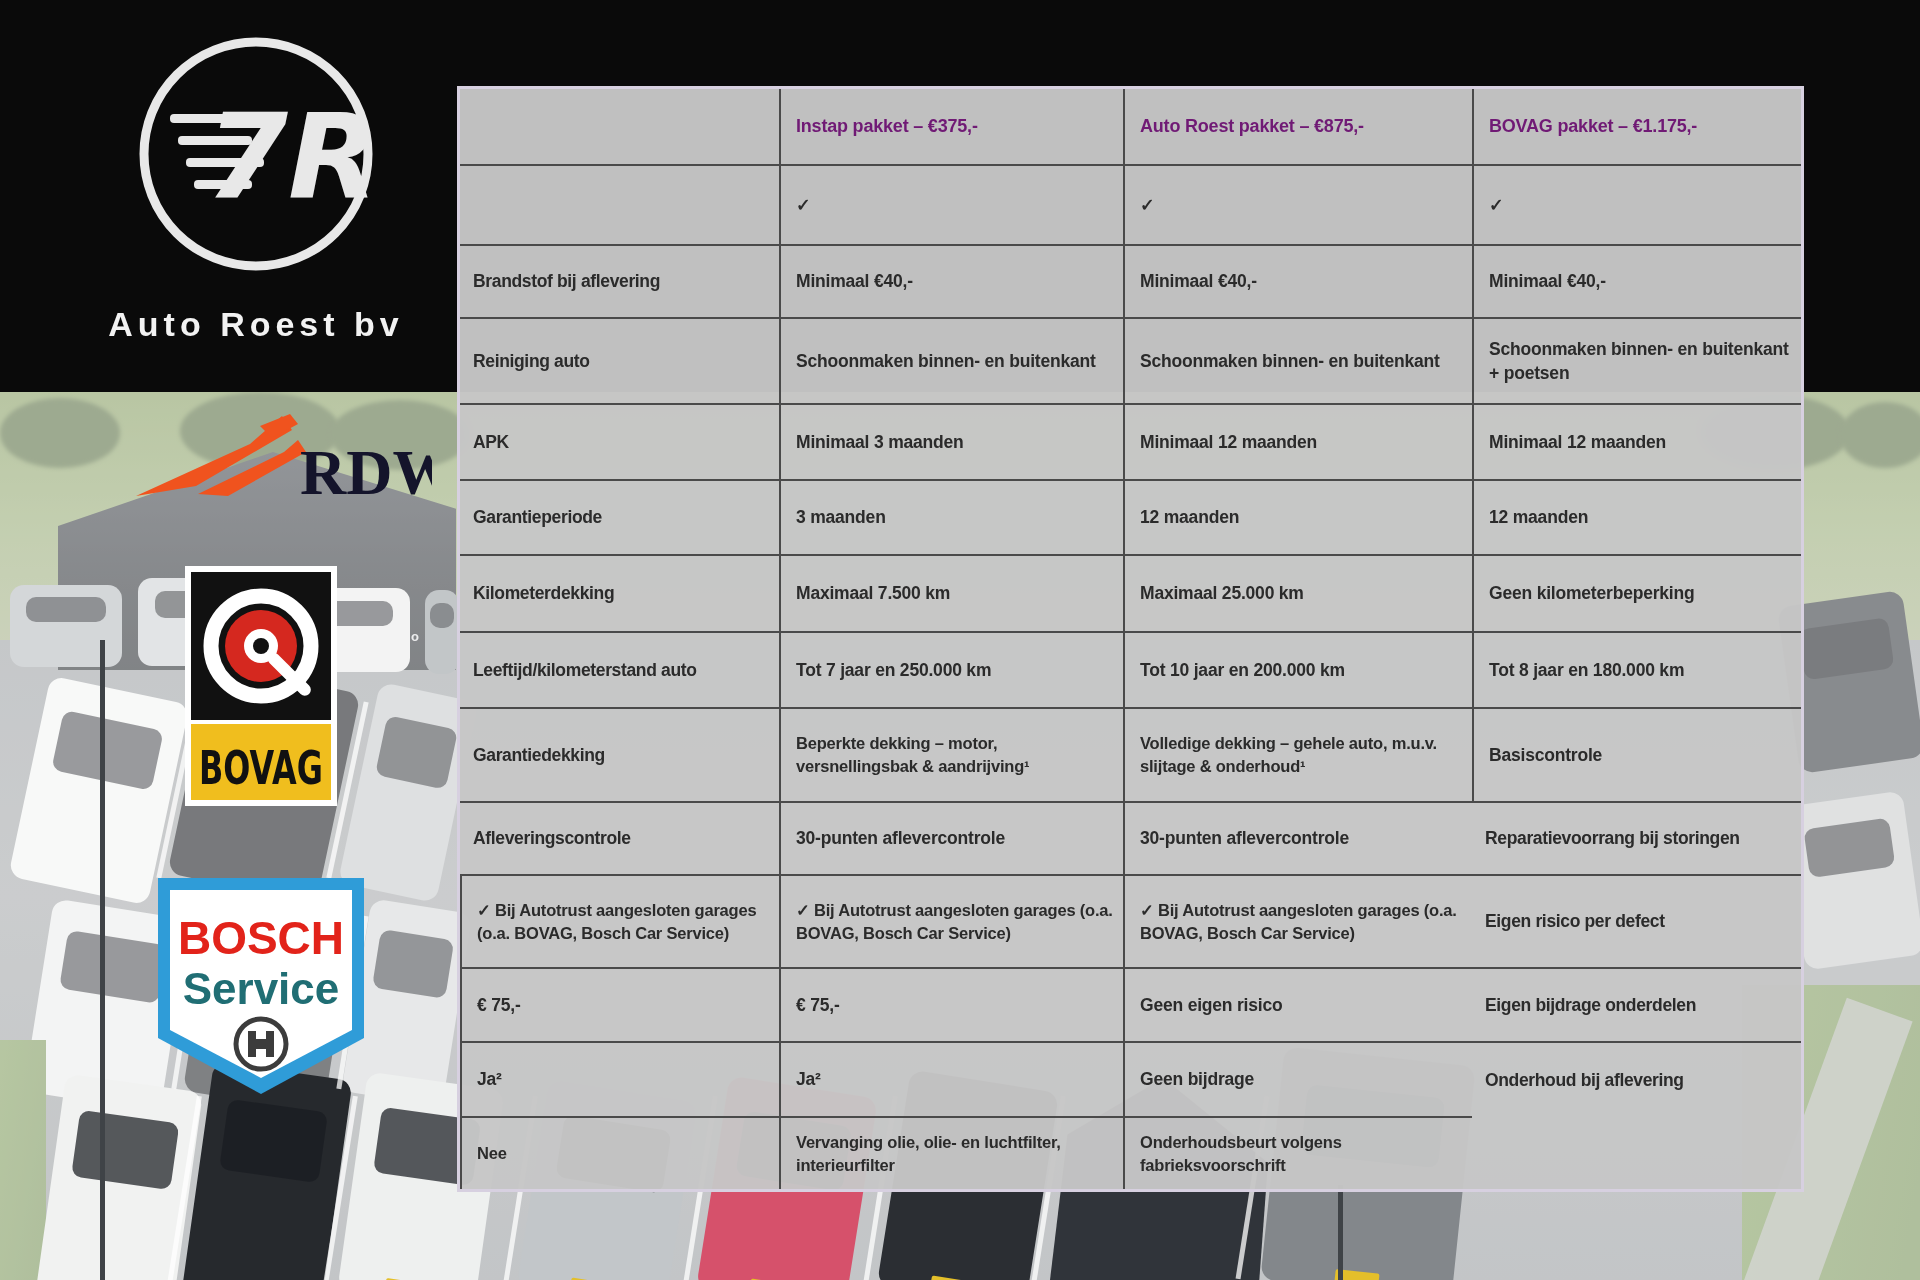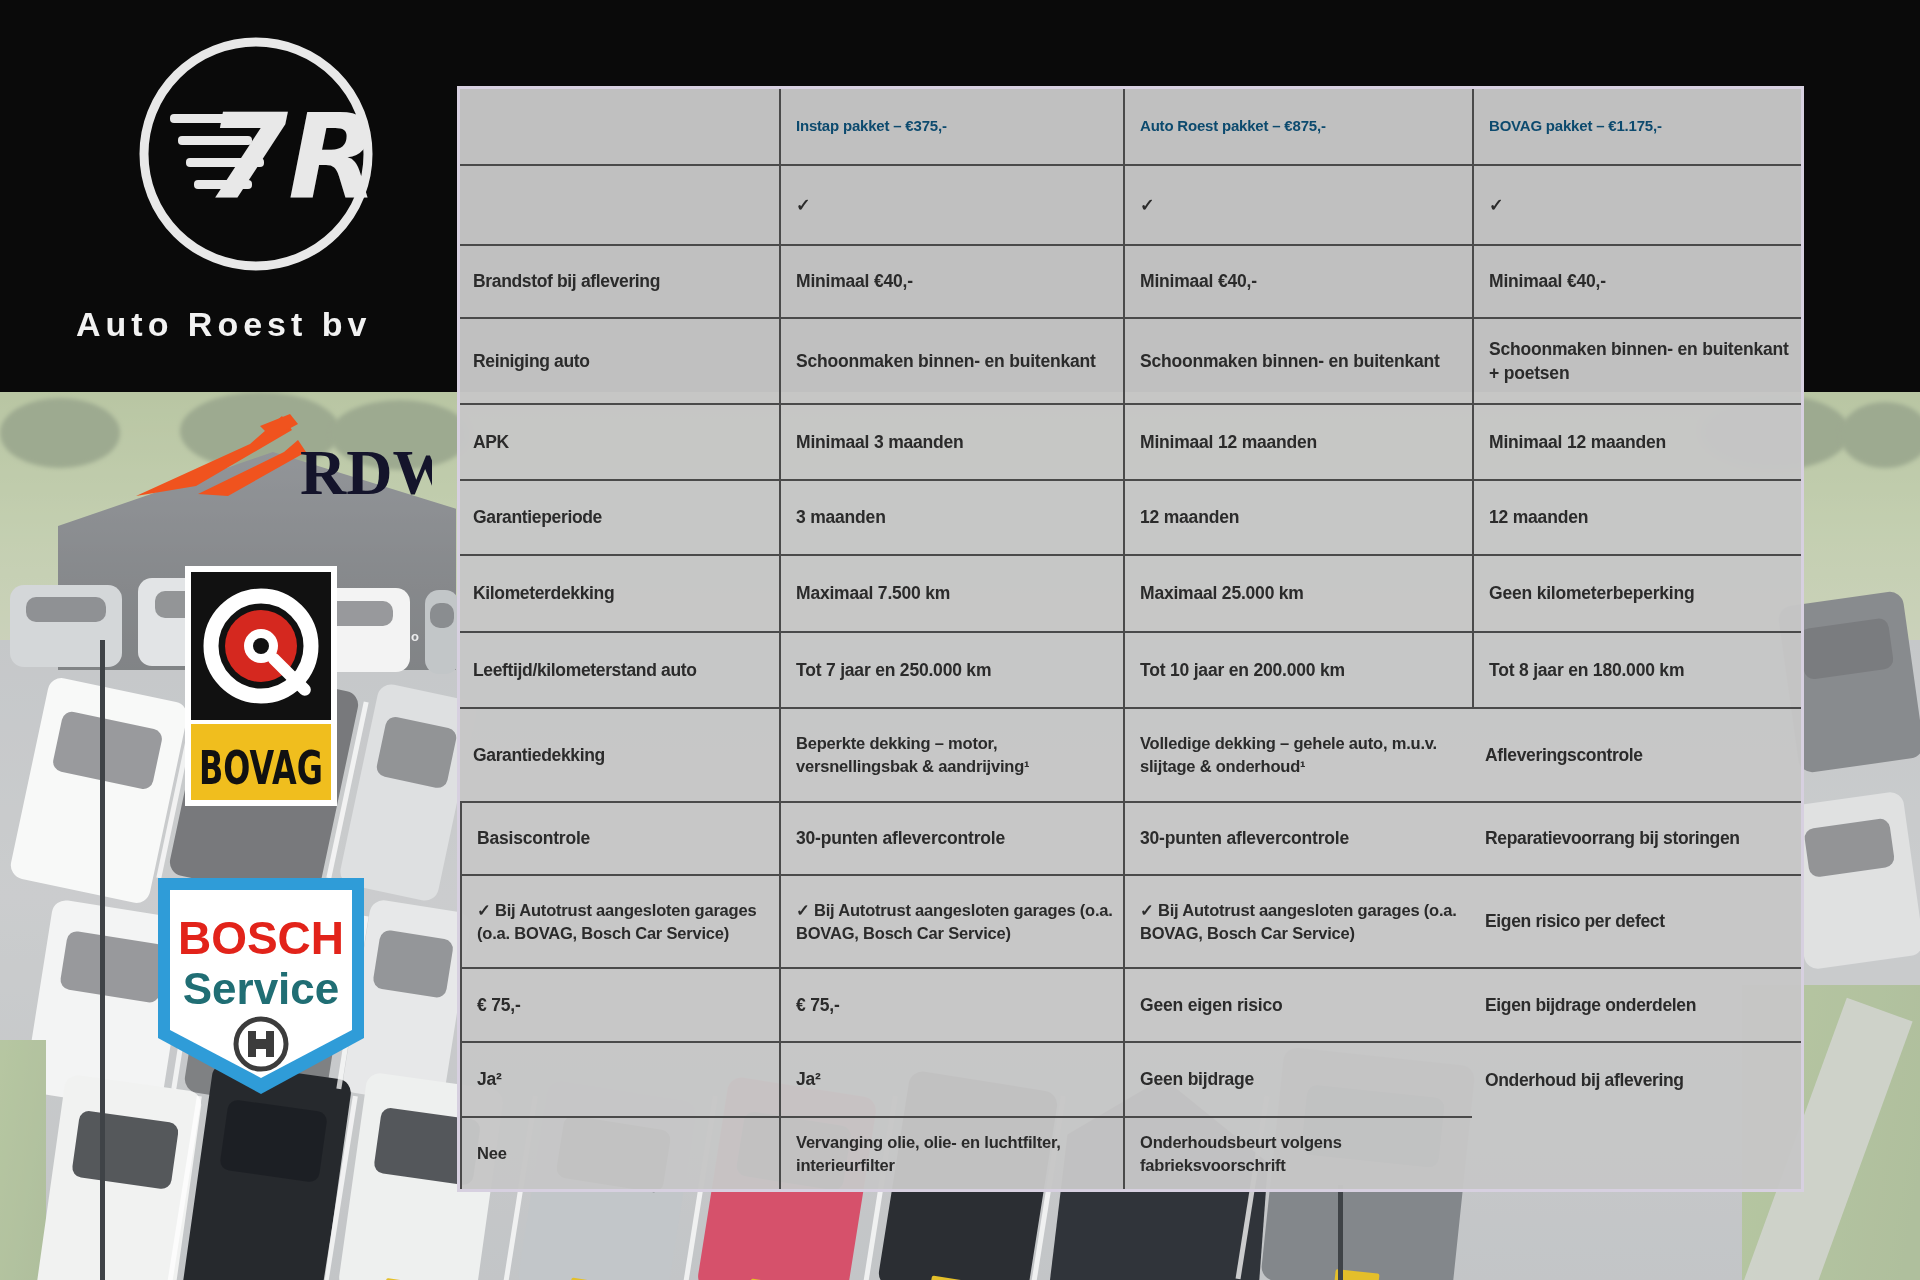--- a/index.html
+++ b/index.html
@@ -28,36 +28,36 @@
   .car .plate{position:absolute;left:50%;transform:translateX(-50%);bottom:6px;
               width:44px;height:12px;background:#e4bf2a;border-radius:2px;}
   .canopy{position:absolute;left:1050px;top:1078px;width:218px;height:202px;background:#30343a;
           clip-path:polygon(8% 28%,52% 0%,100% 42%,96% 100%,0% 100%);}
   .wash{position:absolute;left:0;top:392px;width:1920px;height:888px;
         background:rgba(255,255,255,.40);pointer-events:none;}
   .front{position:absolute;inset:0;z-index:1;}
 
   
   .band{position:absolute;left:0;top:0;width:1920px;height:392px;background:#0a0a0a;z-index:2;}
-  .company{position:absolute;left:76px;top:305px;width:360px;color:#f2f2f2;
+  .company{position:absolute;left:76px;top:305px;width:360px;text-align:center;color:#f2f2f2;
            font-size:34px;font-weight:bold;letter-spacing:5px;}
   .logos{position:absolute;inset:0;z-index:3;}
   .logo{position:absolute;}
 
   
   .table-wrap{position:absolute;left:457px;top:86px;z-index:4;
               background:rgba(198,198,198,.97);border:3px solid #d7d0e0;
               display:grid;
               grid-template-columns:319px 344px 349px 329px;
               grid-template-rows:77px 80px 73px 86px 76px 75px 77px 76px 94px 73px 93px 74px 75px 71px;}
   .cell{box-sizing:border-box;display:flex;align-items:center;color:#2b2b2b;font-weight:bold;
         border-bottom:2px solid #4a4a4a;padding:6px 10px 6px 15px;line-height:1.38;
         letter-spacing:-0.2px;font-size:17.5px;}
   .cell.c1,.cell.c2,.cell.c3{border-left:2px solid #4a4a4a;}
-  .cell.head{font-size:15px;white-space:nowrap;color:#0c4a6e;letter-spacing:-0.2px;}
+  .cell.head{font-size:18px;white-space:nowrap;color:#701a75;letter-spacing:-0.2px;}
   .cell.lbl{padding-left:13px;letter-spacing:-0.35px;}
   .cell.sm{font-size:16.5px;letter-spacing:-0.2px;}
   .cell.rlast{border-bottom:none;}
 </style>
 </head>
 <body>
 
 <div class="stage">
 
   <div class="photo">
@@ -241,22 +241,22 @@
       <div class="cell val c1">Maximaal 7.500 km</div>
       <div class="cell val c2">Maximaal 25.000 km</div>
       <div class="cell val c3">Geen kilometerbeperking</div>
       <div class="cell lbl c0">Leeftijd/kilometerstand auto</div>
       <div class="cell val c1">Tot 7 jaar en 250.000 km</div>
       <div class="cell val c2">Tot 10 jaar en 200.000 km</div>
       <div class="cell val c3">Tot 8 jaar en 180.000 km</div>
       <div class="cell lbl c0">Garantiedekking</div>
       <div class="cell val c1 sm">Beperkte dekking – motor, versnellingsbak &amp; aandrijving¹</div>
       <div class="cell val c3 sm">Volledige dekking – gehele auto, m.u.v. slijtage &amp; onderhoud¹</div>
+      <div class="cell val c1">Basiscontrole</div>
       <div class="cell lbl c0">Afleveringscontrole</div>
-      <div class="cell val c1">Basiscontrole</div>
       <div class="cell val c2">30-punten aflevercontrole</div>
       <div class="cell val c3">30-punten aflevercontrole</div>
       <div class="cell lbl c0">Reparatievoorrang bij storingen</div>
       <div class="cell val c1 sm">✓ Bij Autotrust aangesloten garages (o.a. BOVAG, Bosch Car Service)</div>
       <div class="cell val c2 sm">✓ Bij Autotrust aangesloten garages (o.a. BOVAG, Bosch Car Service)</div>
       <div class="cell val c3 sm">✓ Bij Autotrust aangesloten garages (o.a. BOVAG, Bosch Car Service)</div>
       <div class="cell lbl c0">Eigen risico per defect</div>
       <div class="cell val c1">€ 75,-</div>
       <div class="cell val c2">€ 75,-</div>
       <div class="cell val c3">Geen eigen risico</div>

